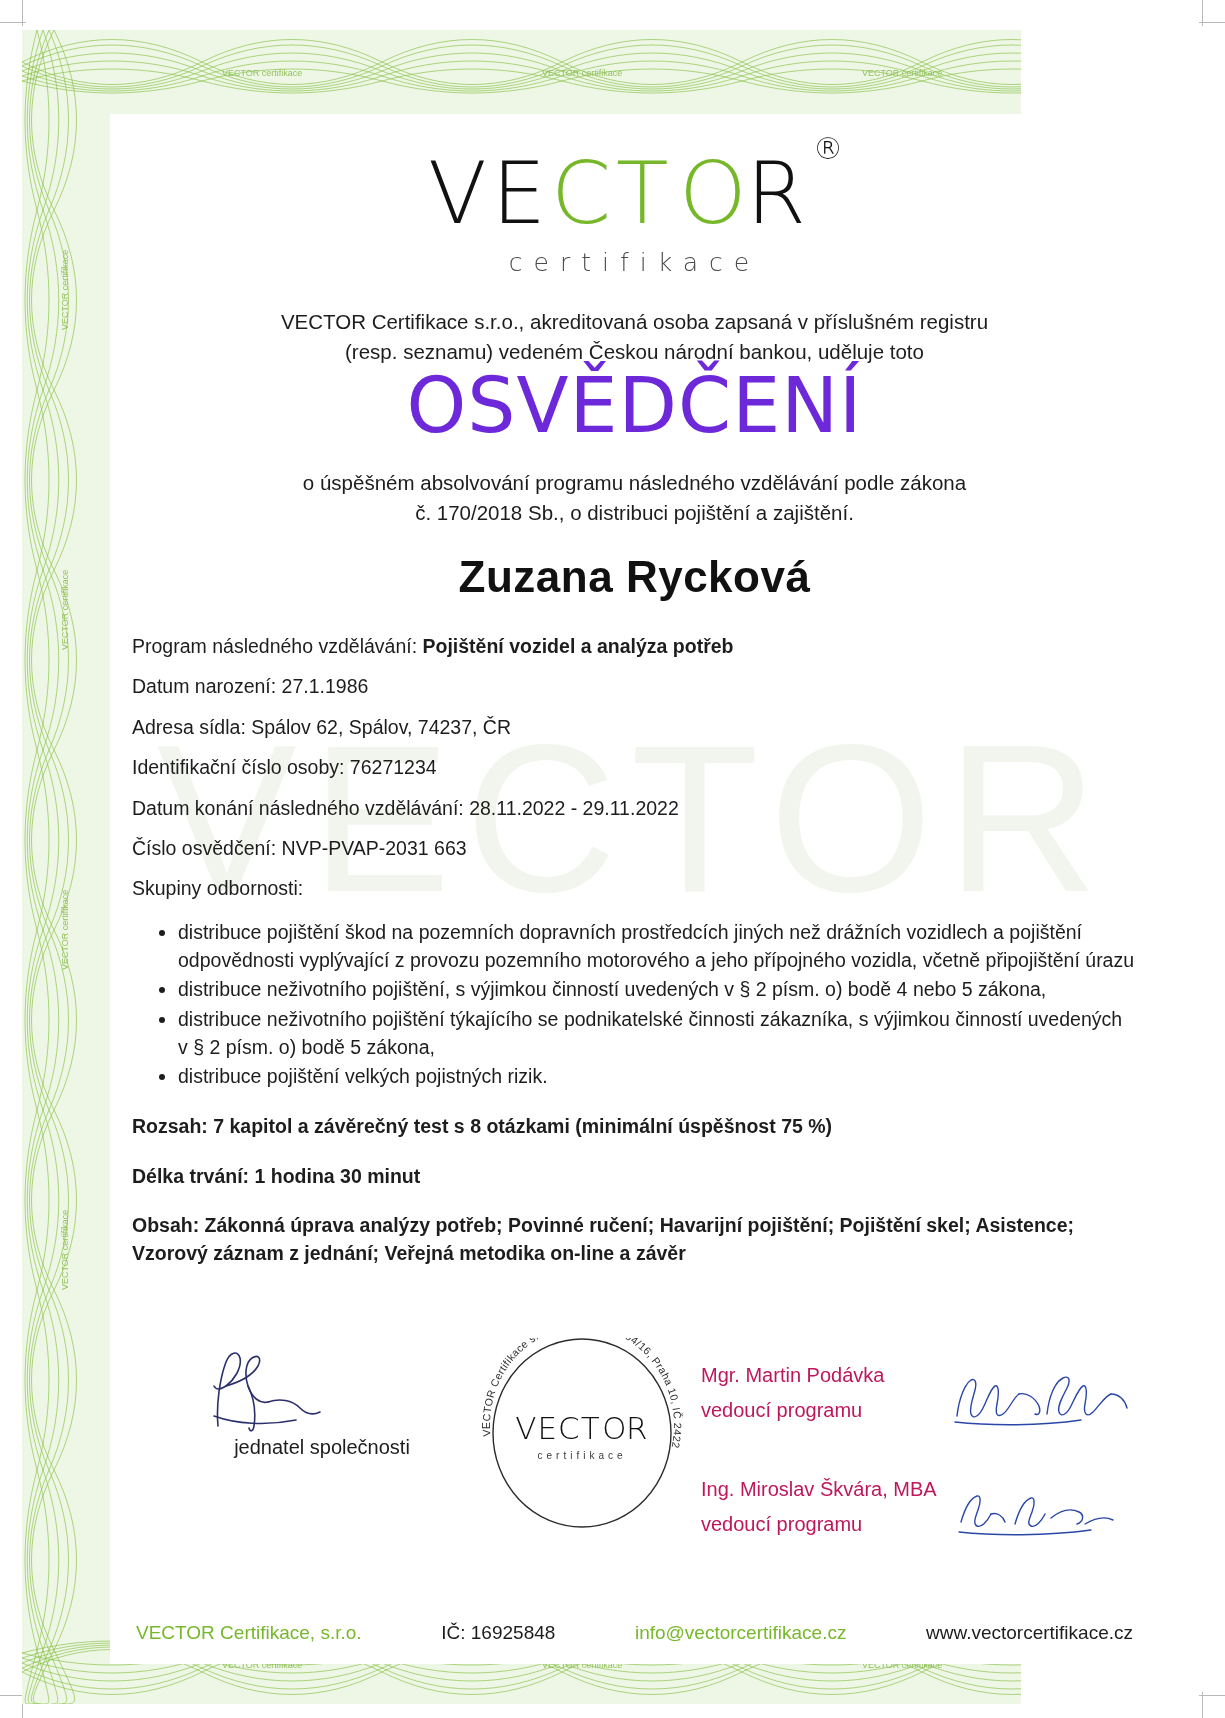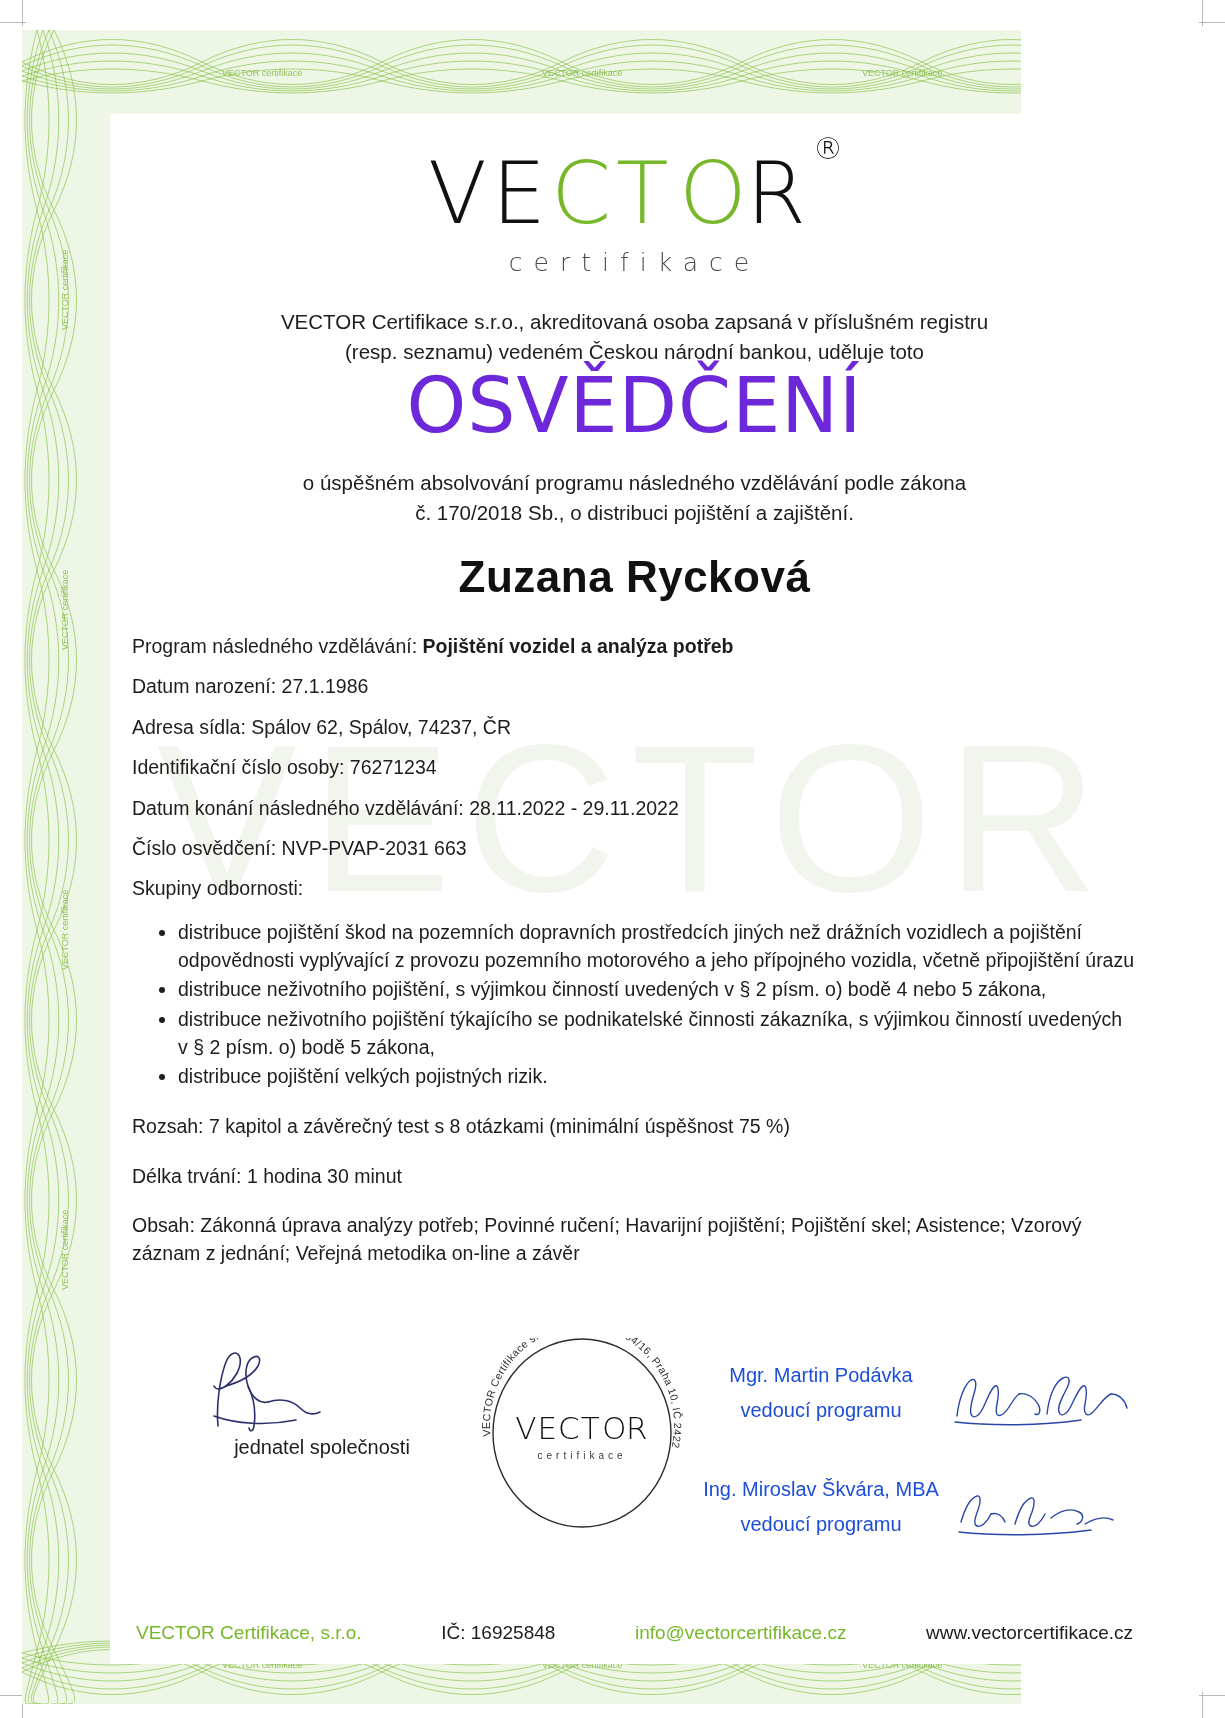--- a/index.html
+++ b/index.html
@@ -170,20 +170,21 @@
     line-height: 1.42;
     color: #1d1d1d;
   }
   ul.groups li { margin-bottom: 2px; }
 
   .para {
     margin-top: 22px;
     font-size: 19.5px;
     line-height: 1.42;
     color: #1d1d1d;
+    font-weight: bold;
   }
 
   
   .signatures {
     position: relative;
     margin-top: 70px;
     height: 230px;
   }
   .sig-left {
     position: absolute;
@@ -241,24 +242,23 @@
   .sig-right-row {
     position: relative;
     margin-bottom: 38px;
     height: 76px;
   }
   .sig-right-text {
     position: absolute;
     left: 0;
     top: 0;
     width: 240px;
-    text-align: center;
     font-size: 20px;
     line-height: 1.75;
-    color: #1d4ed8;
+    color: #be185d;
   }
   .sig-hand {
     position: absolute;
     right: 0;
     top: 6px;
     width: 180px;
     height: 66px;
   }
 
   

